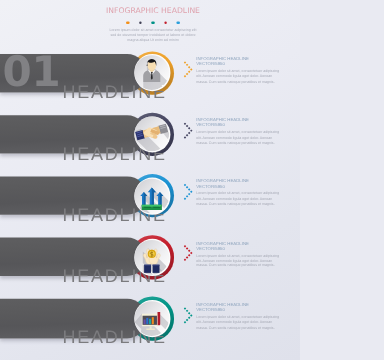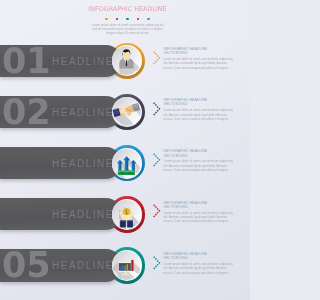--- a/index.html
+++ b/index.html
@@ -20,21 +20,21 @@
         color:#a9acb8;letter-spacing:.02px;}
 
   
   .row{position:absolute;left:0;height:37px;width:250px;}
   .bar{position:absolute;left:0;top:2.0px;width:122px;height:32.4px;
        border-radius:0 16px 16px 0;
        background:linear-gradient(178deg,#5e5e60 0%,#5a5a5c 32%,#565659 62%,#5d5d60 88%,#636366 100%);
        box-shadow:0 2.2px 3.2px rgba(96,98,116,0.33);}
   .num{position:absolute;left:2px;top:0;font-family:"DejaVu Sans",sans-serif;
        font-size:35px;font-weight:700;color:#818184;line-height:37px;}
-  .hl{position:absolute;left:52px;top:0;line-height:38px;font-size:10px;
+  .hl{position:absolute;left:52px;top:16px;line-height:38px;font-size:15px;
       letter-spacing:1.5px;color:#7b7b7e;}
 
   
   .circ{position:absolute;left:108.6px;top:0;width:36.6px;height:36.6px;border-radius:50%;}
   .ringshade{position:absolute;inset:0;border-radius:50%;
        background:linear-gradient(160deg,rgba(255,255,255,.16) 0%,rgba(255,255,255,.06) 22%,
                   rgba(255,255,255,.0) 40%,rgba(0,0,0,.08) 56%,rgba(0,0,0,.17) 78%,rgba(0,0,0,.21) 100%);}
   .circin{position:absolute;left:111.5px;top:2.9px;width:30.8px;height:30.8px;border-radius:50%;
           background:#fcfcfc;box-shadow:0 1px 2px rgba(90,92,112,.25);}
   .disc{position:absolute;left:.9px;top:.9px;width:29px;height:29px;border-radius:50%;
@@ -107,21 +107,20 @@
      <div class="rth" style="color:#8ea4bd">INFOGRAPHIC HEADLINE</div>
      <div class="rth" style="color:#8ea4bd">VECTOR/5950</div>
      <div class="rtb">Lorem ipsum dolor sit amet, consectetuer adipiscing elit. Aenean commodo ligula eget dolor. Aenean massa. Cum sociis natoque penatibus et magnis.</div>
    </div>
       </div>
       <div class="row" style="top: 93.7px;">
    <div class="circ" style="background:#454560">
      <div class="ringshade"></div>
    </div>
    <div class="bar"></div>
-   <div class="num">02</div>
    <div class="hl">HEADLINE</div>
    <div class="circin">
      <div class="disc">
        <div class="ico">
               <svg viewBox="0 0 29 29">
                 <defs>
                   <clipPath id="cpB">
                     <circle cx="14.5" cy="14.5" r="14.5"></circle>
                   </clipPath>
                 </defs>
@@ -258,21 +257,20 @@
      <div class="rth" style="color:#8ea4bd">INFOGRAPHIC HEADLINE</div>
      <div class="rth" style="color:#8ea4bd">VECTOR/5950</div>
      <div class="rtb">Lorem ipsum dolor sit amet, consectetuer adipiscing elit. Aenean commodo ligula eget dolor. Aenean massa. Cum sociis natoque penatibus et magnis.</div>
    </div>
       </div>
       <div class="row" style="top: 247.3px;">
    <div class="circ" style="background:#009688">
      <div class="ringshade"></div>
    </div>
    <div class="bar"></div>
-   <div class="num">05</div>
    <div class="hl">HEADLINE</div>
    <div class="circin">
      <div class="disc">
        <div class="ico">
               <svg viewBox="0 0 29 29">
                 <defs>
                   <clipPath id="cpE">
                     <circle cx="14.5" cy="14.5" r="14.5"></circle>
                   </clipPath>
                 </defs>

